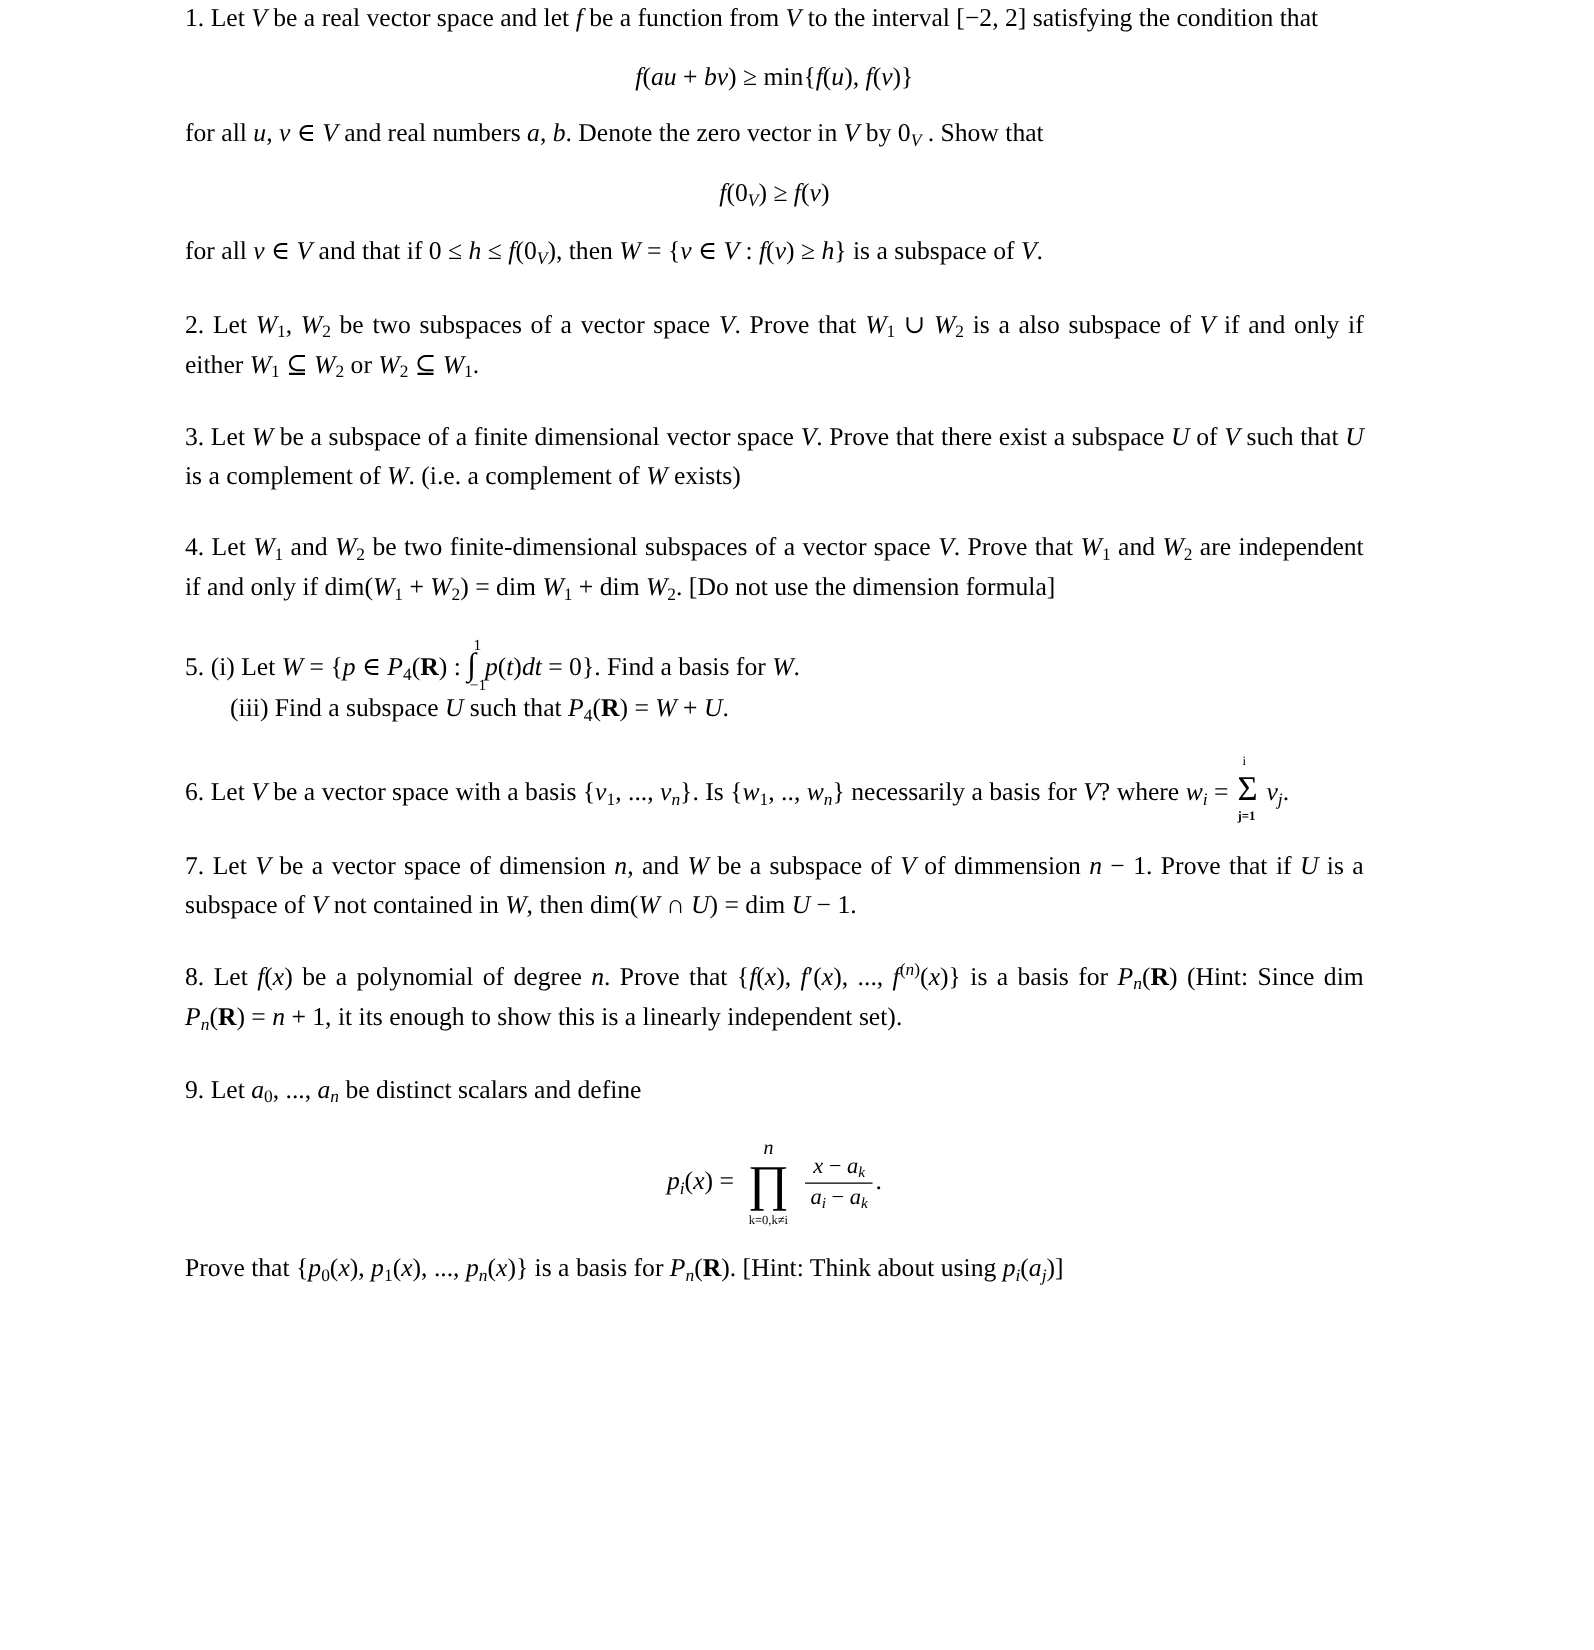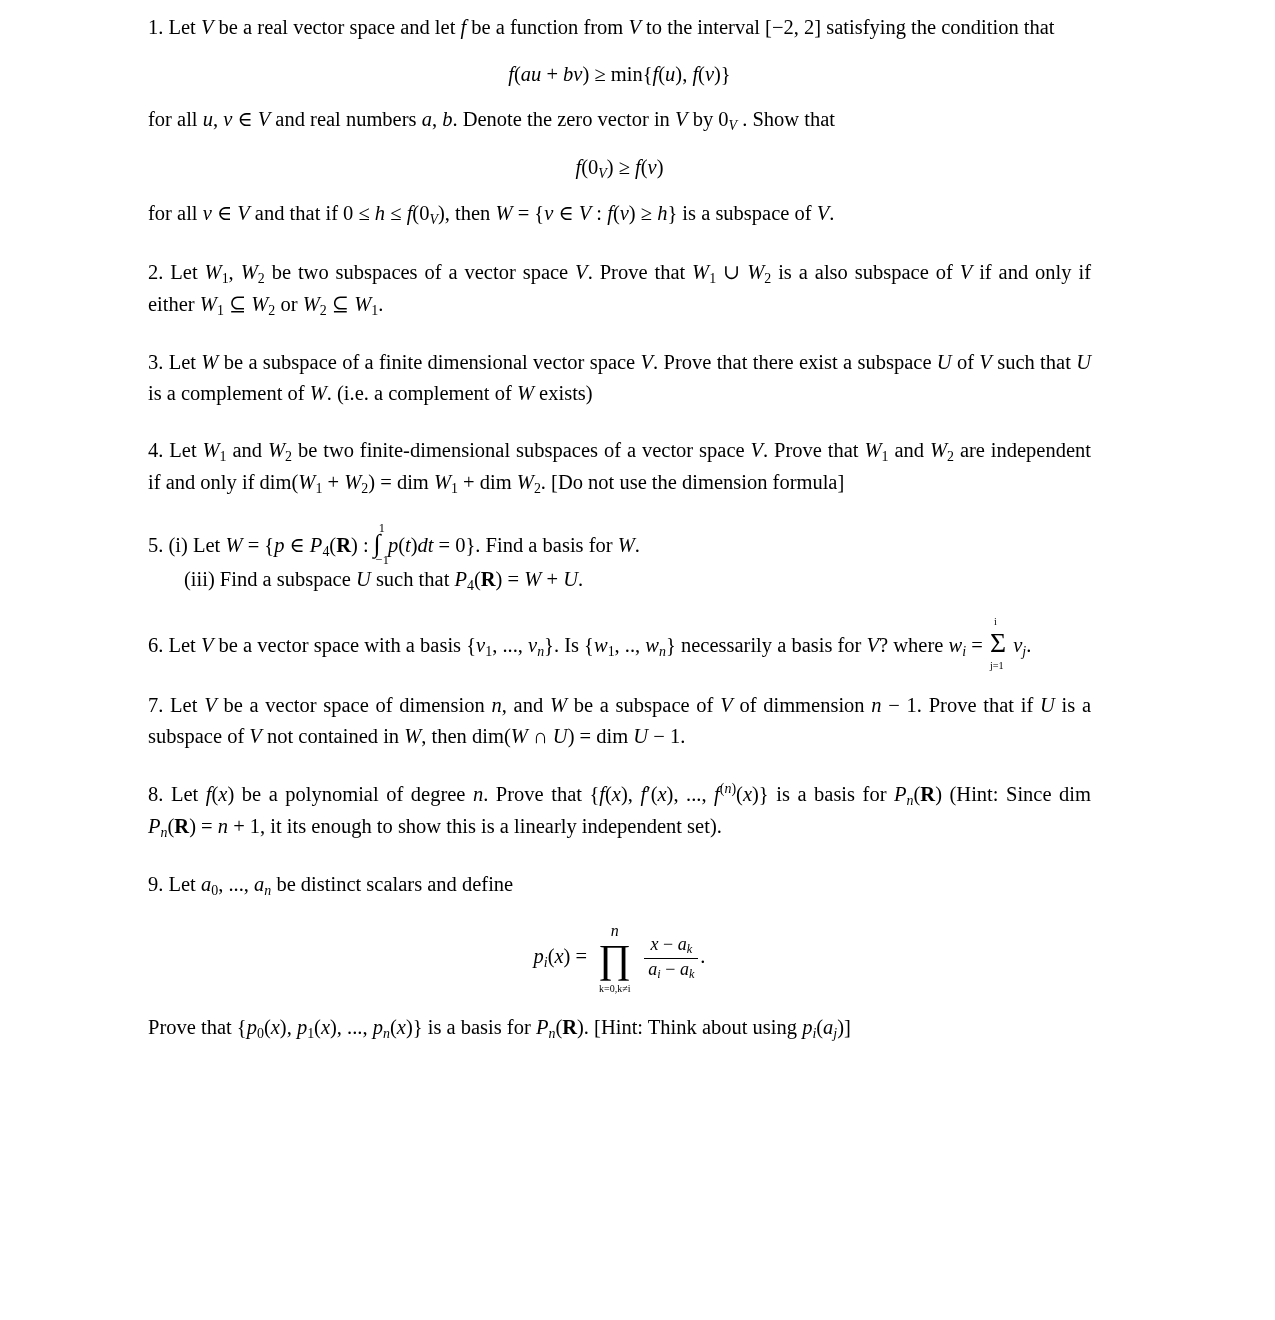--- a/index.html
+++ b/index.html
@@ -10,21 +10,21 @@
   body {
     width: 1275px;
     height: 1320px;
     font-family: "Liberation Serif", "DejaVu Serif", serif;
     color: #000000;
   }
   .page {
     width: 1239px;
     min-height: 1320px;
     box-sizing: border-box;
-    padding: 12px 148px 0 148px;
+    padding: 0 148px 0 148px;
   }
   .problem {
     margin: 0 0 26px 0;
     font-size: 20.5px;
     line-height: 1.52;
     text-align: justify;
   }
   .problem.last { margin-bottom: 12px; }
   .body-text { display: block; }
   .indent-line {
@@ -85,20 +85,21 @@
     font-style: normal;
     margin: 0 2px;
   }
   .sumlim .sym { font-size: 1.35em; }
   .sumlim .lo {
     position: absolute;
     left: 0;
     bottom: -9px;
     font-size: 0.5em;
     white-space: nowrap;
+    font-weight: bold;
   }
   .sumlim .hi {
     position: absolute;
     left: 4px;
     top: -8px;
     font-size: 0.5em;
   }
 
   
   .bigprod {

